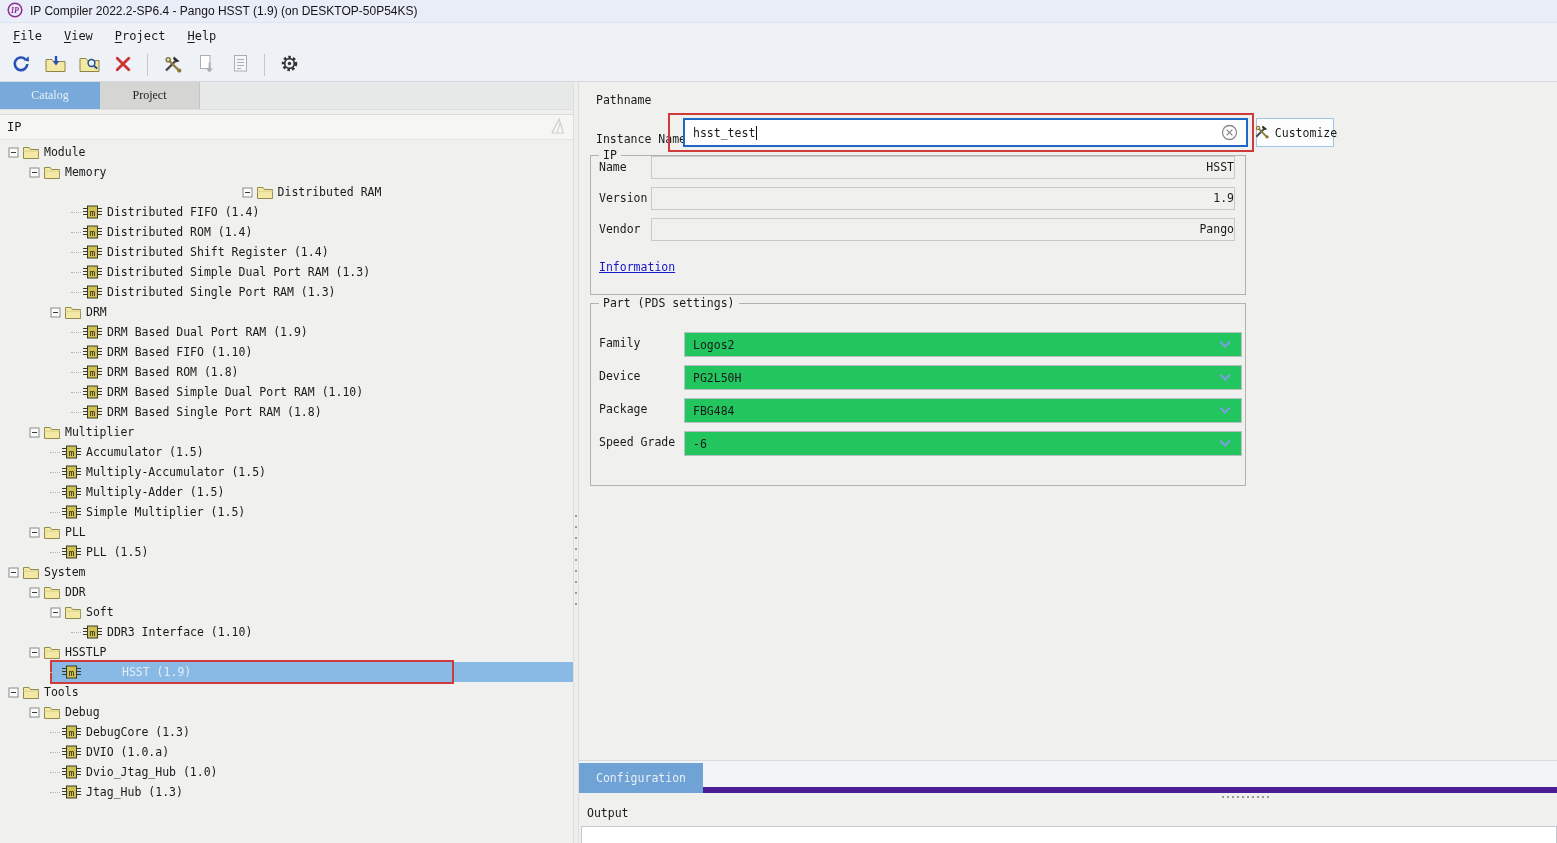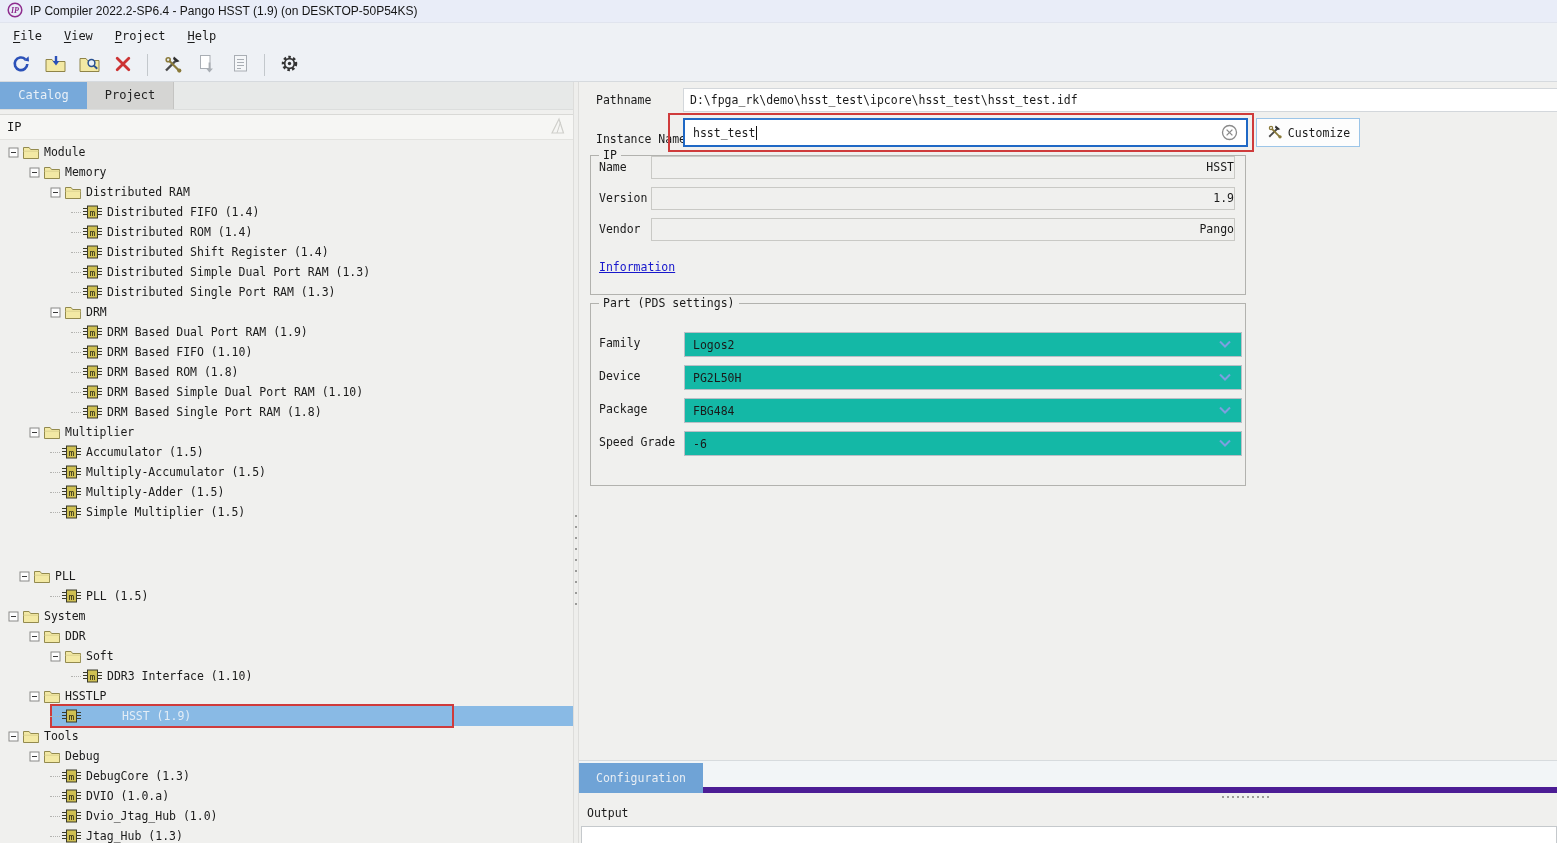--- a/index.html
+++ b/index.html
@@ -23,21 +23,21 @@
   .main { display:flex; height:761px; }
   .left-panel { width:573px; background:#f0f0ee; position:relative; }
   .vsplitter { width:6px; background:#eeeeec; border-left:1px solid #dddddb;
     border-right:1px solid #dddddb; position:relative; }
   .vsplitter .grip { position:absolute; top:433px; left:1px; display:flex; flex-direction:column; gap:9px; }
   .vsplitter .grip i { width:2px; height:2px; background:#9a9a98; }
   .right-panel { flex:1; background:#f0f0ee; position:relative; }
 
   
   .tab-strip { height:28px; background:#e7e9e8; display:flex; border-bottom:1px solid #dcdedd; }
-  .tab { width:87px; text-align:center; font-size:12px; line-height:27px; cursor:default; }
+  .tab { width:100px; text-align:center; font-size:12px; line-height:27px; cursor:default;font-family:Liberation Serif, serif; }
   .tab.active { background:#77a9da; color:#e9f0f7; }
   .tab.inactive { background:#d5d5d3; color:#222; border-right:1px solid #c4c4c2; }
   .tree-header { height:26px; margin-top:4px; background:#f6f6f4;
     border-top:1px solid #d9d9d6; border-bottom:1px solid #e3e3e0;
     display:flex; align-items:center; justify-content:space-between;
     padding:0 6px 0 7px; font-size:12px; }
   .tree { padding-top:2px; }
   .tree-row { height:20px; display:flex; align-items:center; position:relative;
     font-size:11.5px; white-space:pre; }
   .tree-row .expander { width:11px; height:11px; margin-right:4px; flex:none; z-index:1; }
@@ -59,39 +59,39 @@
 
   .instance-label { position:absolute; left:17px; top:50px; }
   .red-box { position:absolute; left:89px; top:31px; width:586px; height:39px;
     border:2px solid #cf3b3b; pointer-events:none; }
   .instance-input { position:absolute; left:104px; top:36px; width:565px; height:29px;
     background:#fff; border:2px solid #1f68c5; display:flex; align-items:center;
     padding:0 8px; font-size:11.5px; }
   .instance-input .val { white-space:pre; }
   .caret { width:1px; height:14px; background:#111; margin-left:1px; }
   .clear-btn { margin-left:auto; display:flex; }
-  .customize-btn { position:absolute; left:677px; top:36px; width:104px; height:29px;
+  .customize-btn { position:absolute; left:677px; top:36px; width:78px; height:29px;
     background:#fdfdfd; border:1px solid #9cc5e8; display:flex; align-items:center;
     justify-content:center; gap:5px; font-size:11.5px;
     font-family:"DejaVu Sans Mono","Liberation Mono",monospace; color:#1a1a1a; }
 
   .groupbox { position:absolute; left:11px; width:656px; border:1px solid #b2b2ae; }
   .groupbox .legend { position:absolute; top:-8px; left:8px; background:#f0f0ee;
     padding:0 4px; font-size:11.5px; }
   .gb-ip { top:73px; height:140px; }
   .gb-part { top:221px; height:183px; }
   .gb-row { position:relative; height:23px; margin:0 0 8px 0; }
   .gb-ip .gb-row:first-of-type { }
   .gb-part .gb-row { height:25px; margin-bottom:8px; }
   .gb-part .gb-row:first-of-type { margin-top:28px; }
   .gb-row .field-label { position:absolute; left:8px; top:4px; }
   .ro-field { position:absolute; left:60px; right:10px; top:0; height:23px;
     background:#f0f0ee; border:1px solid #c9c9c5; font-size:11.5px;
     line-height:21px; padding-left:7px; white-space:pre;text-align:right; }
-  .combo { position:absolute; left:93px; right:3px; top:0; height:25px; background:#14b8a6;
+  .combo { position:absolute; left:93px; right:3px; top:0; height:25px; background:#22c55e;
     border:1px solid #b9bfc6; display:flex; align-items:center; font-size:11.5px;
     padding-left:8px; }
   .combo .chev { margin-left:auto; margin-right:9px; display:flex; }
   .info-link { display:inline-block; margin:11px 0 0 8px; font-size:11.5px;
     color:#1717cc; text-decoration:underline; }
 
   .config-strip { position:absolute; left:0; right:0; top:678px; height:33px;
     background:#f2f5f7; border-top:1px solid #d7dbde; border-bottom:6px solid #4c1d95; }
   .config-tab { position:absolute; left:0; top:2px; width:124px; height:30px;
     background:#6fa3d6; color:#e8eef4; font-size:11.5px; line-height:30px; padding-left:17px; }
@@ -200,21 +200,21 @@
               <path d="M.5 1.5h5.6l1.5 2h8v9H.5z" fill="#f3e9a4" stroke="#938a4e"></path>
               <path d="M.5 5.2h15" stroke="#dcd390" stroke-width="1"></path>
             </svg></span><span class="tree-label">Module</span></div>
         <div class="tree-row" style="padding-left: 29px;"><span class="expander"><svg width="11" height="11" viewBox="0 0 11 11">
               <rect x="1" y="1" width="9" height="9" fill="#fdfdfd" stroke="#8a8a88"></rect>
               <path d="M3 5.5h5" stroke="#3a3a3a"></path>
             </svg></span><span class="node-icon"><svg width="16" height="13" viewBox="0 0 16 13">
               <path d="M.5 1.5h5.6l1.5 2h8v9H.5z" fill="#f3e9a4" stroke="#938a4e"></path>
               <path d="M.5 5.2h15" stroke="#dcd390" stroke-width="1"></path>
             </svg></span><span class="tree-label">Memory</span></div>
-        <div class="tree-row" style="padding-left: 50px;"><span class="expander"><svg width="11" height="11" viewBox="0 0 11 11">
+        <div class="tree-row" style="padding-left: 50px; justify-content: center;"><span class="expander"><svg width="11" height="11" viewBox="0 0 11 11">
               <rect x="1" y="1" width="9" height="9" fill="#fdfdfd" stroke="#8a8a88"></rect>
               <path d="M3 5.5h5" stroke="#3a3a3a"></path>
             </svg></span><span class="node-icon"><svg width="16" height="13" viewBox="0 0 16 13">
               <path d="M.5 1.5h5.6l1.5 2h8v9H.5z" fill="#f3e9a4" stroke="#938a4e"></path>
               <path d="M.5 5.2h15" stroke="#dcd390" stroke-width="1"></path>
             </svg></span><span class="tree-label">Distributed RAM</span></div>
         <div class="tree-row" style="padding-left: 71px;"><span class="conn"></span><span class="node-icon"><svg width="19" height="14" viewBox="0 0 19 14">
               <g stroke="#3a3a2a" stroke-width="1">
                 <path d="M0 3.5h4.5M0 6.5h4.5M0 9.5h4.5M14.5 3.5H19M14.5 6.5H19M14.5 9.5H19"></path>
                 <rect x="4.5" y="1" width="10" height="12" fill="#cfc052"></rect>
@@ -319,21 +319,21 @@
               </g>
               <text x="9.5" y="10.5" font-size="9" text-anchor="middle" fill="#1c1c10" font-family="DejaVu Sans Mono,monospace">m</text>
             </svg></span><span class="tree-label">Multiply-Adder (1.5)</span></div>
         <div class="tree-row" style="padding-left: 50px;"><span class="conn"></span><span class="node-icon"><svg width="19" height="14" viewBox="0 0 19 14">
               <g stroke="#3a3a2a" stroke-width="1">
                 <path d="M0 3.5h4.5M0 6.5h4.5M0 9.5h4.5M14.5 3.5H19M14.5 6.5H19M14.5 9.5H19"></path>
                 <rect x="4.5" y="1" width="10" height="12" fill="#cfc052"></rect>
               </g>
               <text x="9.5" y="10.5" font-size="9" text-anchor="middle" fill="#1c1c10" font-family="DejaVu Sans Mono,monospace">m</text>
             </svg></span><span class="tree-label">Simple Multiplier (1.5)</span></div>
-        <div class="tree-row" style="padding-left: 19px; margin-top: 44px;"><span class="expander"><svg width="11" height="11" viewBox="0 0 11 11">
+        <div class="tree-row" style="padding-left: 29px;"><span class="expander"><svg width="11" height="11" viewBox="0 0 11 11">
               <rect x="1" y="1" width="9" height="9" fill="#fdfdfd" stroke="#8a8a88"></rect>
               <path d="M3 5.5h5" stroke="#3a3a3a"></path>
             </svg></span><span class="node-icon"><svg width="16" height="13" viewBox="0 0 16 13">
               <path d="M.5 1.5h5.6l1.5 2h8v9H.5z" fill="#f3e9a4" stroke="#938a4e"></path>
               <path d="M.5 5.2h15" stroke="#dcd390" stroke-width="1"></path>
             </svg></span><span class="tree-label">PLL</span></div>
         <div class="tree-row" style="padding-left: 50px;"><span class="conn"></span><span class="node-icon"><svg width="19" height="14" viewBox="0 0 19 14">
               <g stroke="#3a3a2a" stroke-width="1">
                 <path d="M0 3.5h4.5M0 6.5h4.5M0 9.5h4.5M14.5 3.5H19M14.5 6.5H19M14.5 9.5H19"></path>
                 <rect x="4.5" y="1" width="10" height="12" fill="#cfc052"></rect>
@@ -438,21 +438,20 @@
         <i></i>
         <i></i>
         <i></i>
       </span>
   </div>
 
   <div class="right-panel">
 
     <div class="pathname-row">
       <span class="field-label">Pathname</span>
-      <div class="pathname-field">D:\fpga_rk\demo\hsst_test\ipcore\hsst_test\hsst_test.idf</div>
     </div>
 
     <span class="field-label instance-label">Instance Name</span>
     <div class="red-box"></div>
     <div class="instance-input">
       <span class="val">hsst_test</span>
       <span class="caret"></span>
       <span class="clear-btn" id="clear-icon">
           <svg width="17" height="17" viewBox="0 0 17 17">
             <circle cx="8.5" cy="8.5" r="7" fill="none" stroke="#8a8a8a" stroke-width="1.3"></circle>

